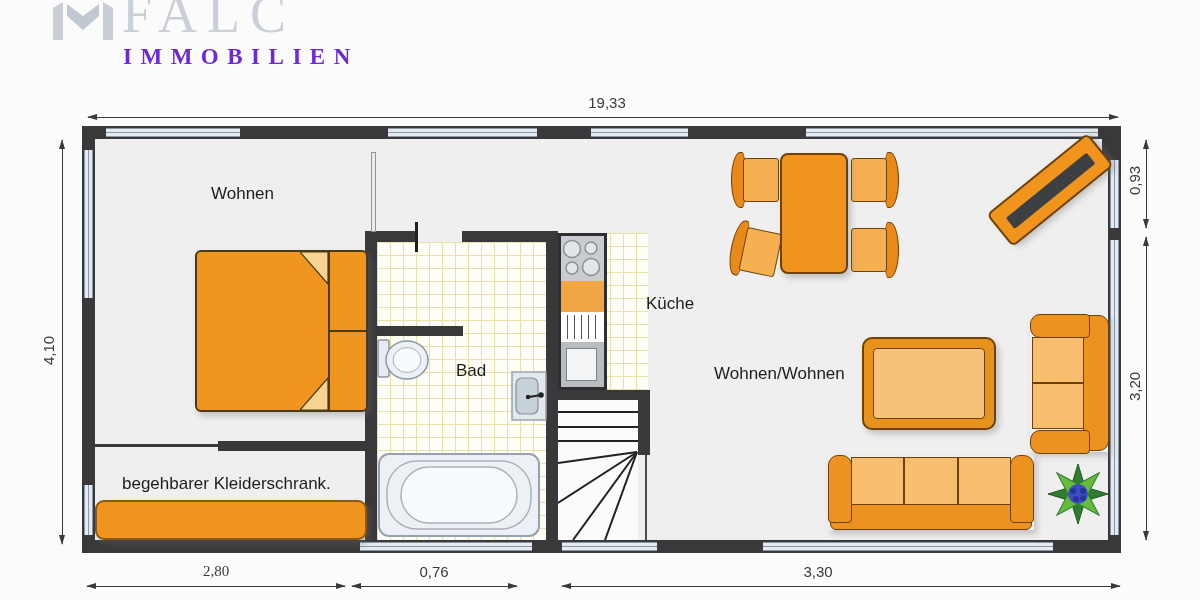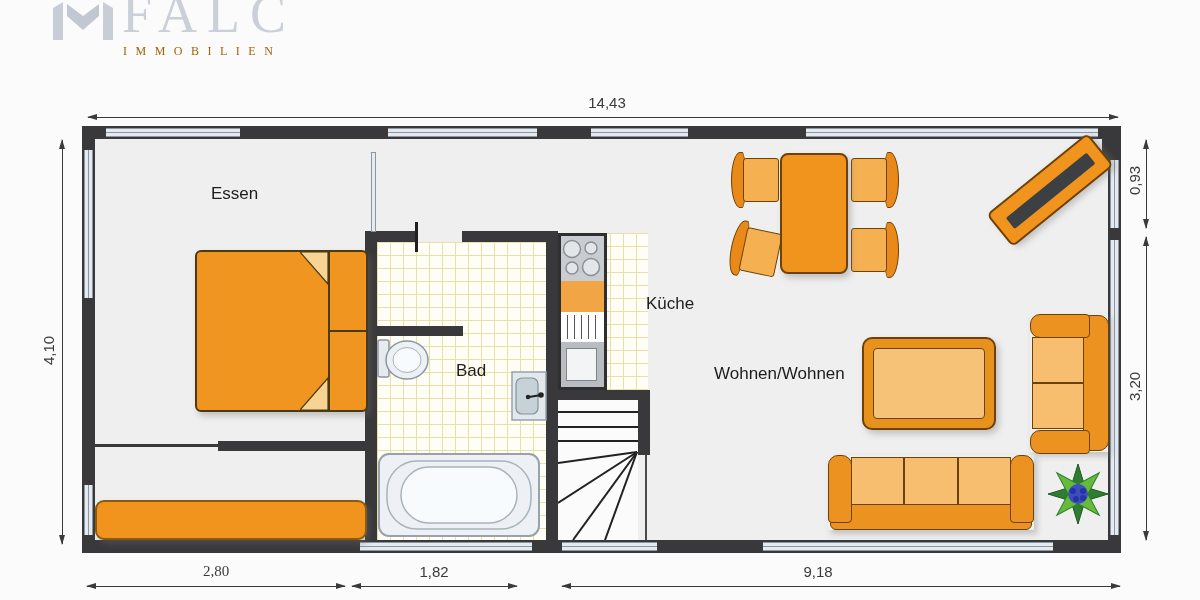--- a/index.html
+++ b/index.html
@@ -25,22 +25,22 @@
   .dimv::after{content:"";position:absolute;bottom:-1px;left:-4.5px;border-left:3.5px solid transparent;border-right:3.5px solid transparent;border-top:10px solid #3a3a3a;}
   .sh{box-shadow:3px 4px 6px rgba(110,110,110,.35);}
   .cs{position:absolute;width:34px;height:42px;background:#F5B052;border:1.5px solid #6E4206;border-radius:3px;}
   .cb{position:absolute;width:13px;height:54px;background:#E8891A;border:1.5px solid #6E4206;}
   .cbl{border-radius:60% 25% 25% 60% / 50% 50% 50% 50%;}
   .cbr{border-radius:25% 60% 60% 25% / 50% 50% 50% 50%;}
   .cushion{flex:1;background:#F6BE6E;border:1.5px solid #6E4206;}
   .arm{position:absolute;background:#EC9220;border:1.5px solid #6E4206;}
   .logo-brand{position:absolute;font-family:"Liberation Serif",serif;font-size:54px;line-height:1;
               letter-spacing:10px;color:#CBD0D8;}
-  .logo-sub{position:absolute;font-family:"Liberation Serif",serif;font-size:12px;
-            letter-spacing:8.5px;color:#a16207;}
+  .logo-sub{position:absolute;font-family:"Liberation Serif",serif;font-size:23px;
+            letter-spacing:8.5px;color:#6d28d9;font-weight:bold;}
 </style>
 </head>
 <body>
 
 <div class="stage">
 
   <svg class="abs" style="left:52px;top:0;width:62px;height:40px;" viewBox="0 0 60 40">
     <polygon points="0,8 10,2 10,40 0,40" fill="#C9CED6"></polygon>
     <polygon points="60,8 50,2 50,40 60,40" fill="#C9CED6"></polygon>
     <polygon points="14,4 30,16 46,4 46,16 30,30 14,16" fill="#C2C8D1"></polygon>
@@ -189,39 +189,40 @@
   <svg class="abs" style="left:1045px;top:461px;" width="66" height="66" viewBox="0 0 66 66">
     <polygon points="33,3 40,26 63,33 40,40 33,63 26,40 3,33 26,26" fill="#2E7D32" stroke="#1F5A1C" stroke-width="1"></polygon>
     <polygon points="33,3 40,26 63,33 40,40 33,63 26,40 3,33 26,26" transform="rotate(45 33 33)" fill="#66BB3A" stroke="#2E7D32" stroke-width="1"></polygon>
     <circle cx="33" cy="33" r="10" fill="#3D4EC0"></circle>
     <circle cx="28" cy="30" r="3" fill="#27349E"></circle>
     <circle cx="38" cy="30" r="3" fill="#27349E"></circle>
     <circle cx="31" cy="38" r="3" fill="#27349E"></circle>
     <circle cx="38" cy="37" r="3" fill="#27349E"></circle>
   </svg>
 
-  <div class="lbl" style="left:211px;top:184px;">Essen</div>
+  <div class="lbl" style="left:211px;top:184px;">Wohnen</div>
   <div class="lbl" style="left:456px;top:361px;">Bad</div>
   <div class="lbl" style="left:646px;top:294px;">Küche</div>
   <div class="lbl" style="left:714px;top:364px;">Wohnen/Wohnen</div>
+  <div class="lbl" style="left:122px;top:474px;">begehbarer Kleiderschrank.</div>
 
   <div class="dimh" style="left:88px;top:117px;width:1030px;"></div>
-  <div class="dlbl" style="left:562px;top:94px;width:90px;">14,43</div>
+  <div class="dlbl" style="left:562px;top:94px;width:90px;">19,33</div>
 
   <div class="dimv" style="left:62px;top:140px;height:404px;"></div>
   <div class="dlbl rot" style="left:26px;top:342px;">4,10</div>
 
   <div class="dimv" style="left:1146px;top:140px;height:88px;"></div>
   <div class="dlbl rot" style="left:1112px;top:172px;">0,93</div>
 
   <div class="dimv" style="left:1146px;top:237px;height:303px;"></div>
   <div class="dlbl rot" style="left:1112px;top:378px;">3,20</div>
 
   <div class="dimh" style="left:87px;top:586px;width:258px;"></div>
   <div class="dlbl" style="left:176px;top:563px;width:80px;font-family:Liberation Serif, serif;">2,80</div>
 
   <div class="dimh" style="left:352px;top:586px;width:165px;"></div>
-  <div class="dlbl" style="left:394px;top:563px;width:80px;">1,82</div>
+  <div class="dlbl" style="left:394px;top:563px;width:80px;">0,76</div>
 
   <div class="dimh" style="left:562px;top:586px;width:558px;"></div>
-  <div class="dlbl" style="left:778px;top:563px;width:80px;">9,18</div>
+  <div class="dlbl" style="left:778px;top:563px;width:80px;">3,30</div>
 
 </div>
 
 </body></html>

